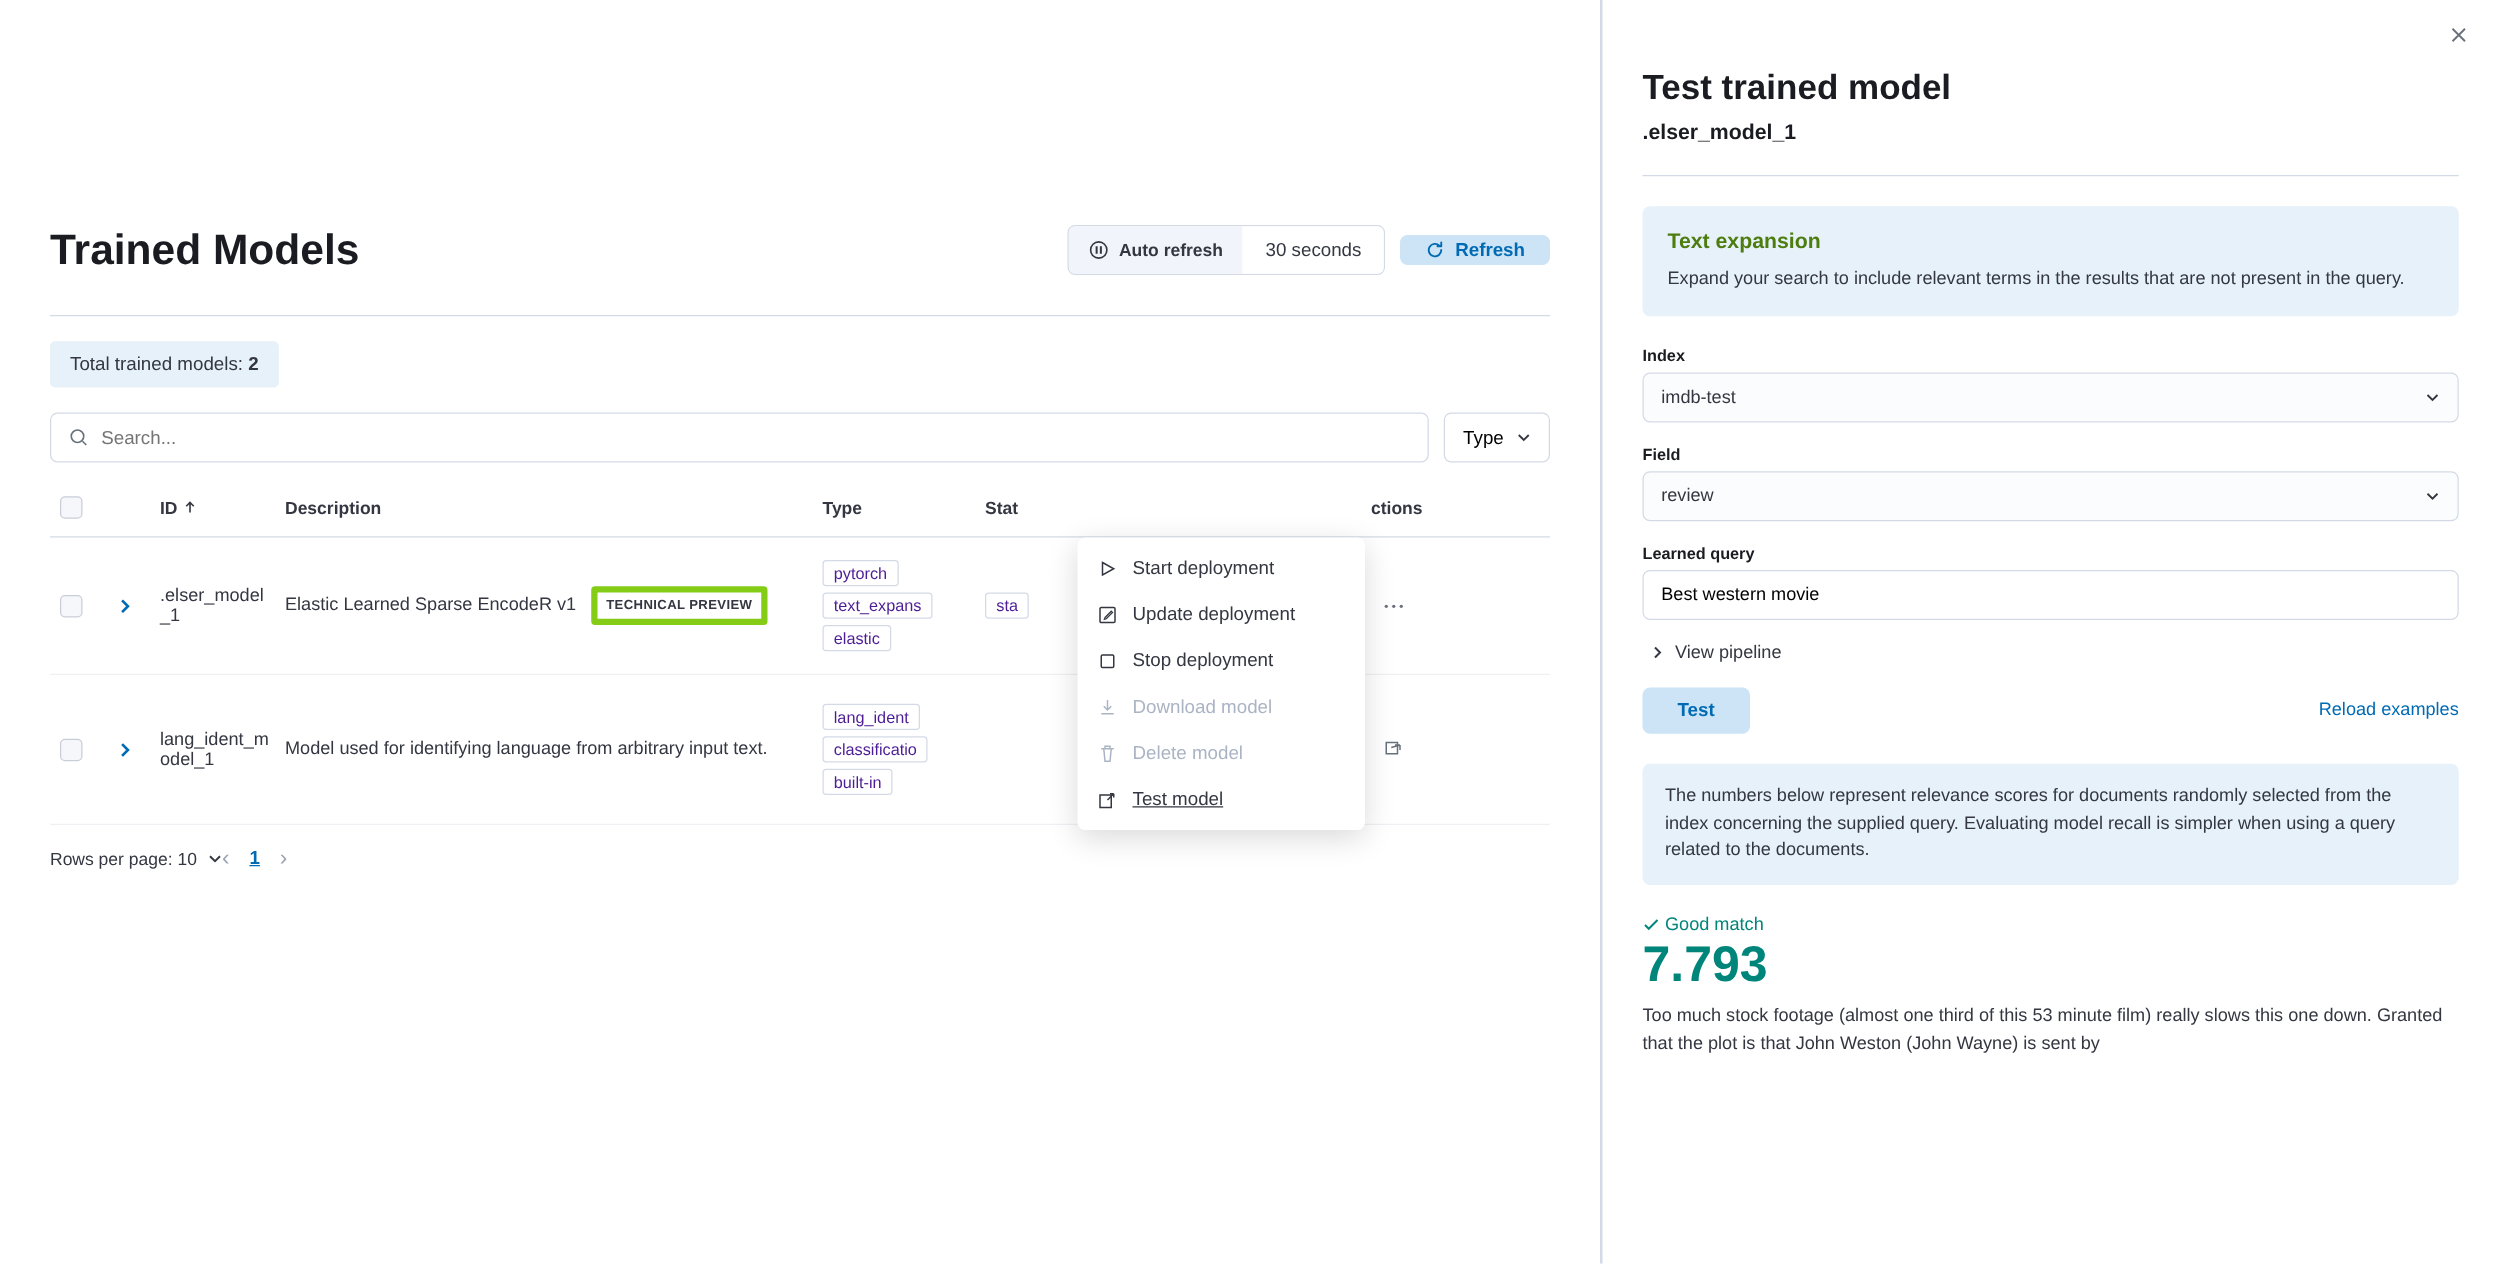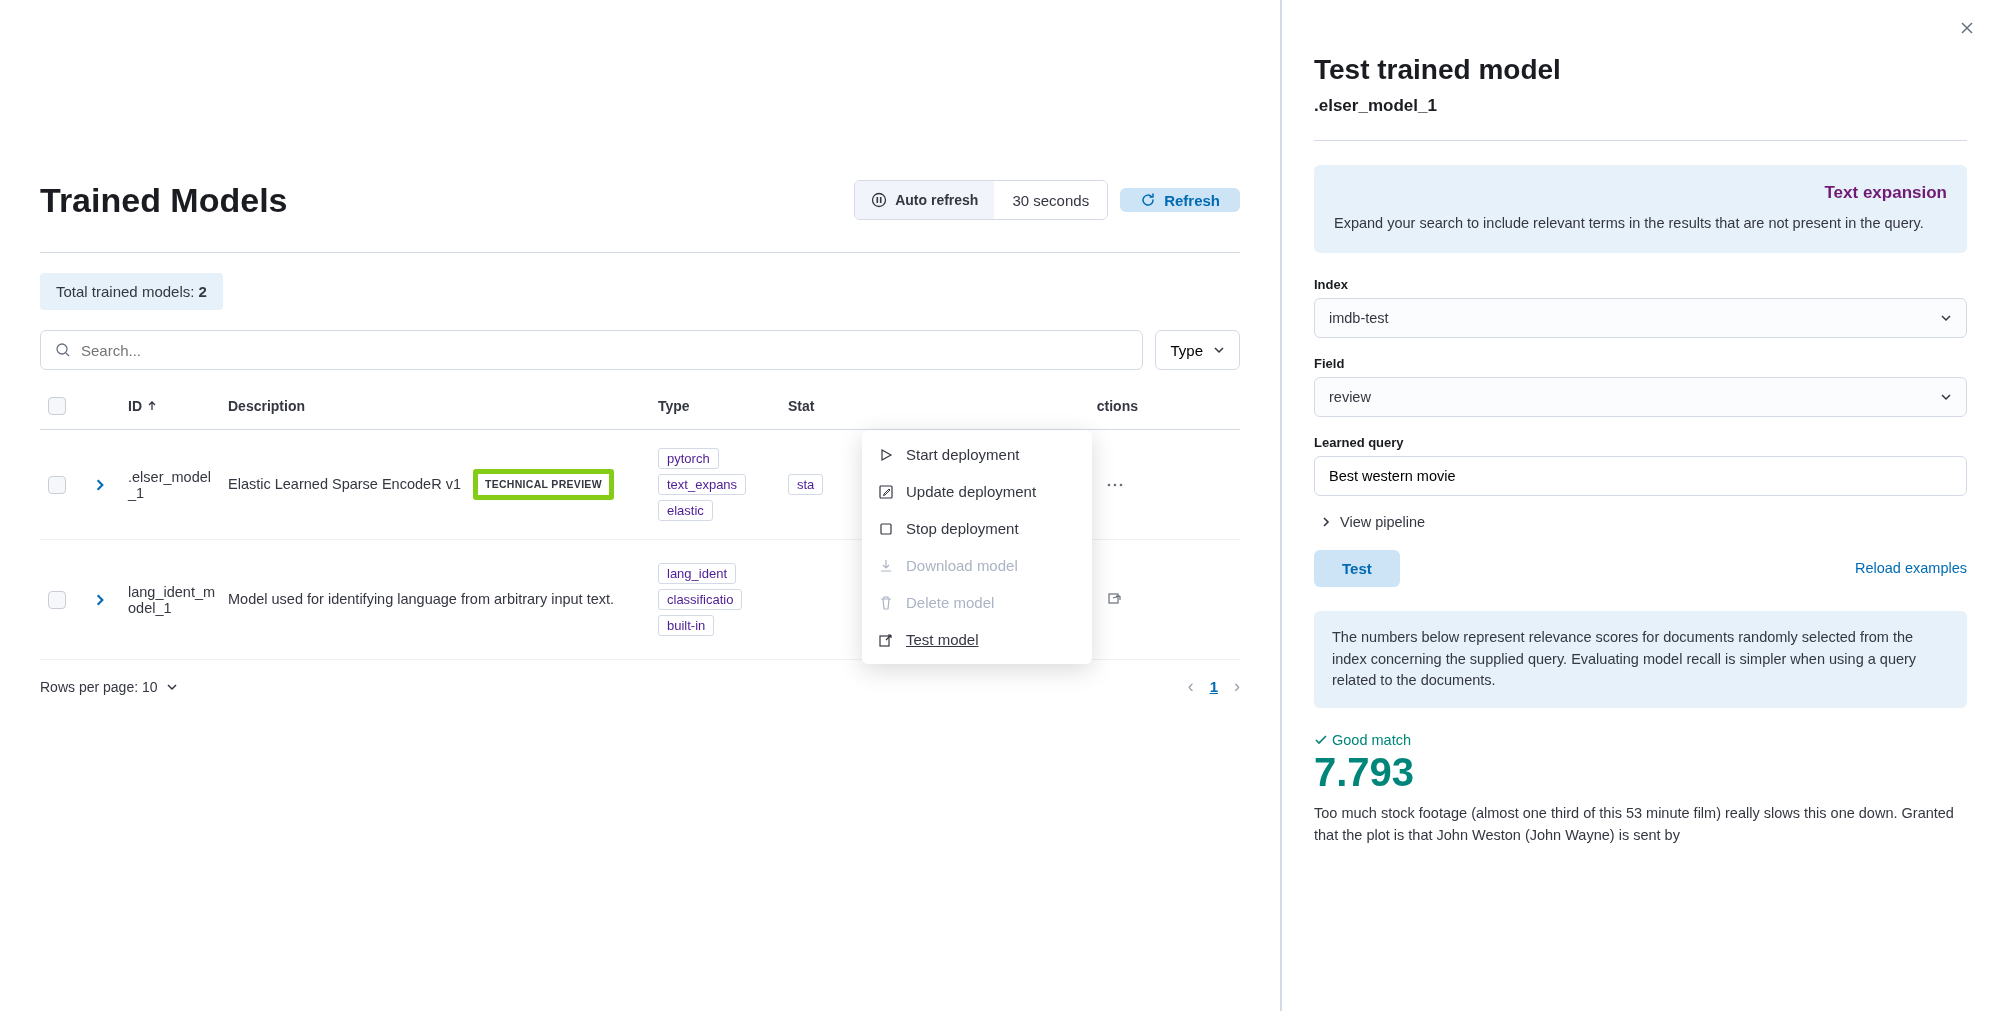--- a/index.html
+++ b/index.html
@@ -39,32 +39,32 @@
 .tag { border: 1px solid #d3dae6; border-radius: 3px; padding: 2px 8px; font-size: 13px; color: #4c1d95; background: #fff; white-space: nowrap; }
 .time-cell { font-size: 14.5px; color: #343741; }
 .actions-cell { display: flex; gap: 6px; justify-content: flex-end; padding-right: 10px; }
 .icon-btn { width: 26px; height: 26px; display: flex; align-items: center; justify-content: center; cursor: pointer; color: #69707d; }
 
 .context-menu { position: absolute; background: #fff; box-shadow: 0 6px 24px rgba(0,0,0,0.15); border-radius: 6px; padding: 6px 0; width: 230px; z-index: 100; }
 .menu-item { display: flex; align-items: center; gap: 12px; padding: 10px 16px; font-size: 15px; color: #343741; cursor: pointer; }
 .menu-item.disabled { color: #abb4c4; cursor: default; }
 .menu-item.underline span { text-decoration: underline; }
 
-.footer-row { display: flex; justify-content: space-between; align-items: center; margin-top: 16px; }
+.footer-row { display: flex; justify-content: flex-start; align-items: center; margin-top: 16px; }
 .rows-per-page { display: flex; align-items: center; gap: 8px; font-size: 14px; color: #343741; cursor: pointer; }
 .pagination { display: flex; align-items: center; gap: 16px; }
 .page-num { color: #006bb4; font-weight: 700; font-size: 15px; text-decoration: underline; }
 .page-arrow { color: #98a2b3; cursor: pointer; font-size: 18px; }
 
 
 .flyout-close { position: absolute; top: 20px; right: 24px; cursor: pointer; color: #69707d; font-size: 20px; }
 .flyout-title { font-size: 28px; font-weight: 700; color: #1a1c21; margin-bottom: 10px; margin-top: 30px; }
 .flyout-subtitle { font-size: 17px; font-weight: 700; color: #1a1c21; margin-bottom: 24px; }
 .callout { background: #e6f1fa; border-radius: 6px; padding: 18px 20px; margin-bottom: 24px; }
-.callout-title { font-size: 17px; font-weight: 600; color: #701a75; margin-bottom: 10px; text-align: right; }
+.callout-title { font-size: 17px; font-weight: 600; color: #4d7c0f; margin-bottom: 10px; }
 .callout-text { font-size: 14.5px; color: #343741; line-height: 1.5; }
 .form-group { margin-bottom: 18px; }
 .form-label { font-size: 13px; font-weight: 600; color: #1a1c21; margin-bottom: 6px; display: block; }
 .select { border: 1px solid #d3dae6; border-radius: 6px; height: 40px; padding: 0 14px; display: flex; align-items: center; justify-content: space-between; font-size: 14.5px; color: #343741; background: #fbfcfd; cursor: pointer; }
 .text-input { border: 1px solid #d3dae6; border-radius: 6px; height: 40px; padding: 0 14px; width: 100%; font-size: 14.5px; outline: none; }
 .view-pipeline { display: flex; align-items: center; gap: 8px; font-size: 14.5px; color: #343741; cursor: pointer; margin-bottom: 20px; margin-left: 6px; }
 .test-row { display: flex; justify-content: space-between; align-items: center; margin-bottom: 24px; }
 .test-btn { background: #cce4f5; border: none; border-radius: 6px; padding: 10px 28px; font-size: 15px; font-weight: 600; color: #006bb4; cursor: pointer; }
 .reload-link { color: #006bb4; font-size: 14.5px; cursor: pointer; font-weight: 500; }
 .info-callout { background: #e6f1fa; border-radius: 6px; padding: 16px 18px; font-size: 14.5px; color: #343741; line-height: 1.5; margin-bottom: 24px; }

